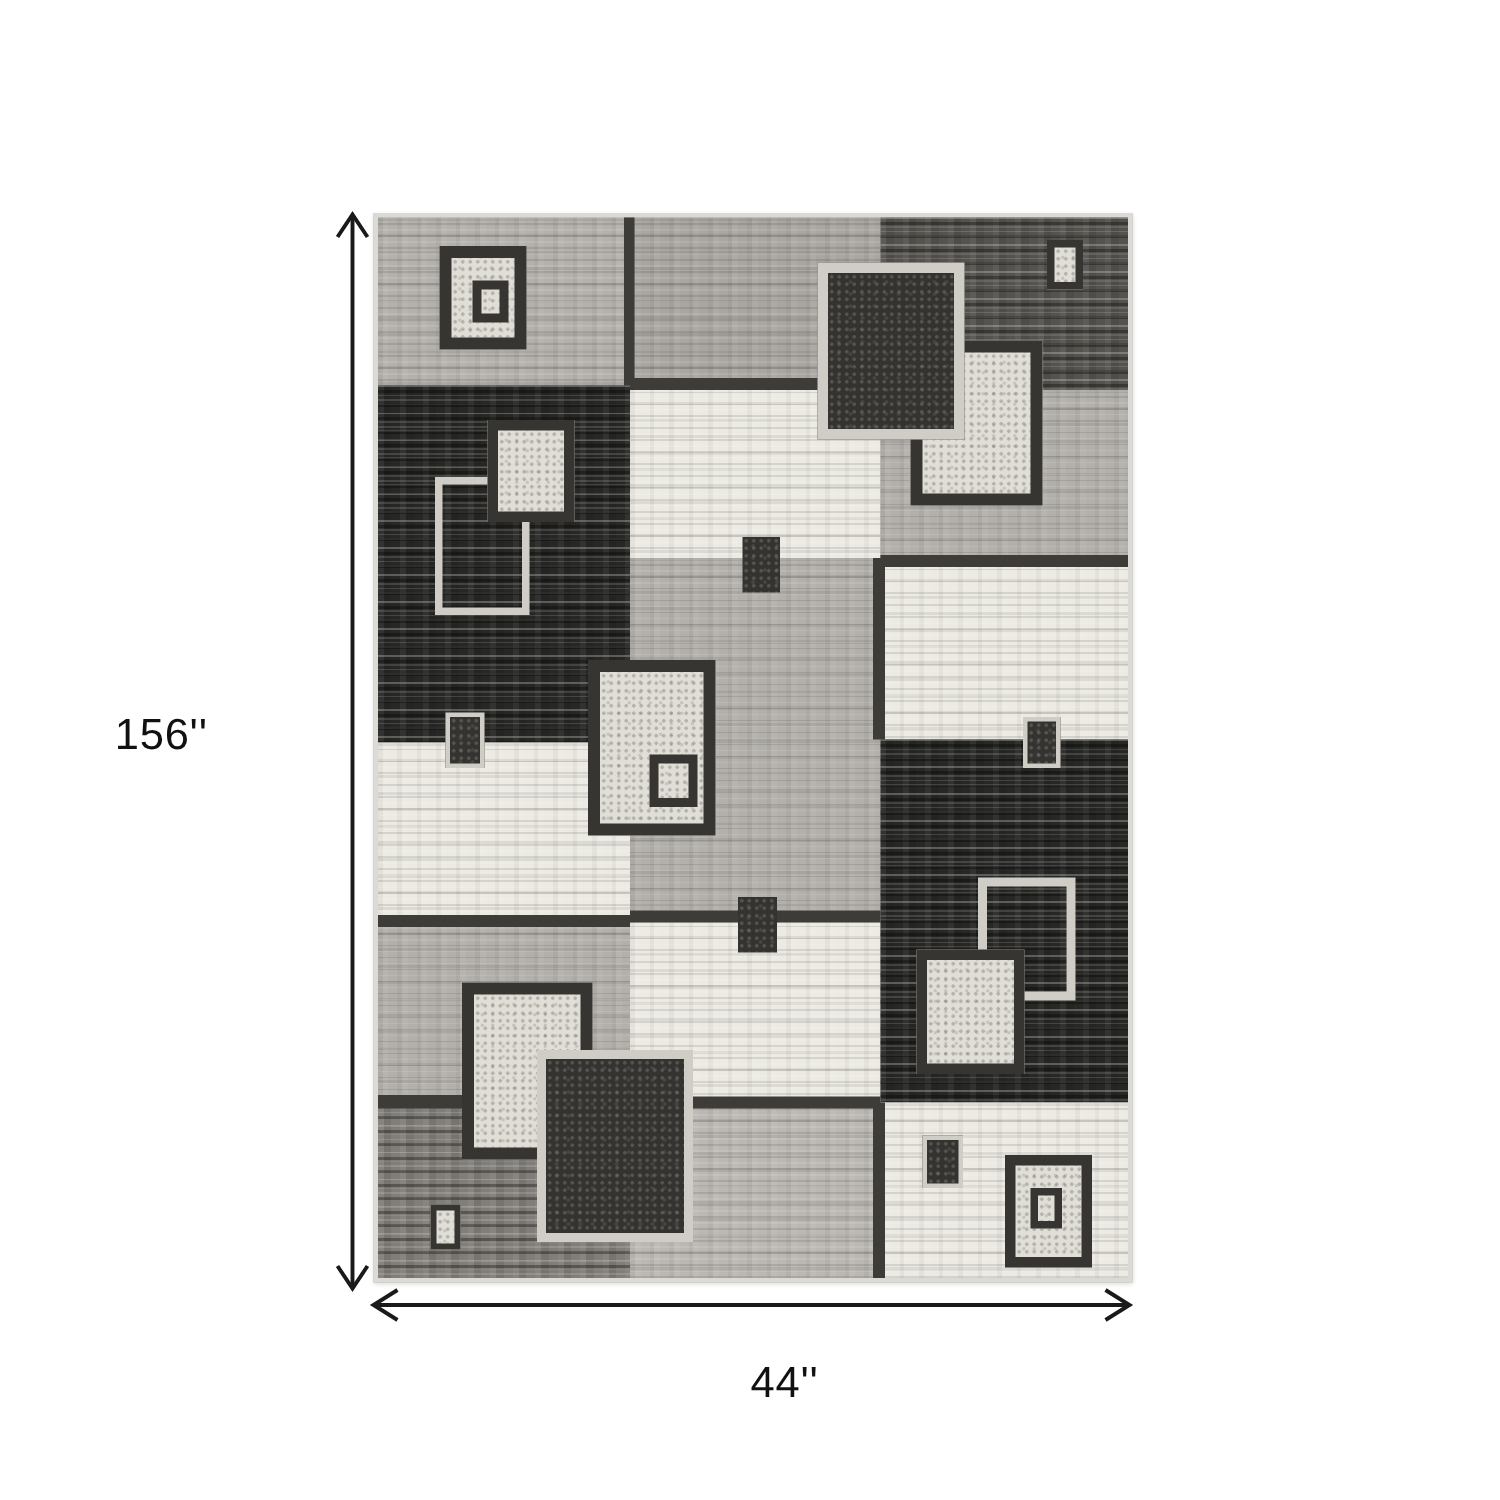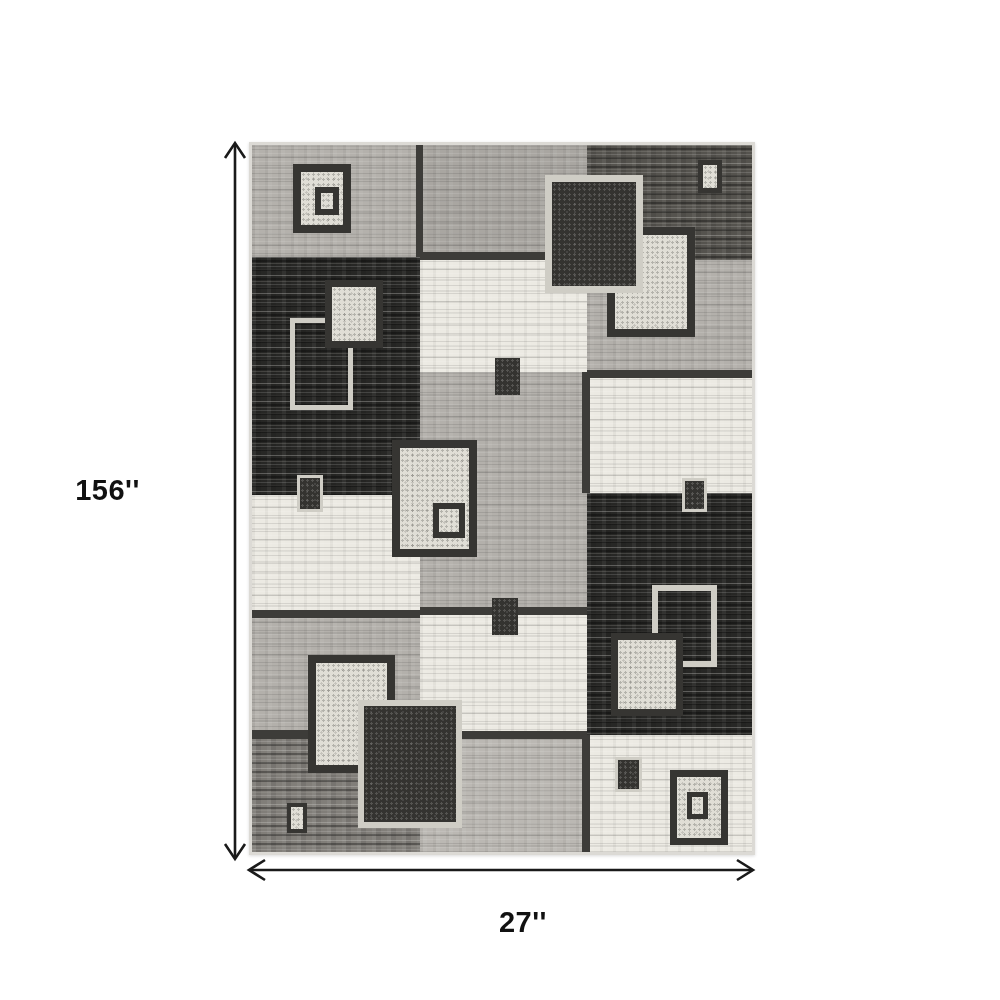--- a/index.html
+++ b/index.html
@@ -3,21 +3,21 @@
 <meta charset="utf-8">
 <style>
   html,body{margin:0;padding:0;}
   body{
     width:1000px;height:1000px;position:relative;
     background:#ffffff;overflow:hidden;
     font-family:"Liberation Sans", sans-serif;
   }
   .dim-label{
     position:absolute;color:#111;font-size:29px;letter-spacing:.5px;
-    text-align:center;line-height:1;font-weight:bold;
+    text-align:center;line-height:1;
   }
   #height-label{left:50px;top:476px;width:115px;}
   #width-label{left:462px;top:908px;width:122px;}
   .arrow-svg{position:absolute;}
   #rug{
     position:absolute;left:249px;top:142px;width:500px;height:707px;
     border:3px solid #dcdad5;background:#b3b0ab;
     box-shadow:0 1px 3px rgba(0,0,0,.15);
   }
   .block,.seam,.square{position:absolute;box-sizing:border-box;}
@@ -110,13 +110,13 @@
 
 <svg class="arrow-svg" style="left:240px;top:854px;" width="522" height="32" viewBox="0 0 522 32">
   <g stroke="#1a1a1a" stroke-width="2.6" fill="none">
     <line x1="10" y1="16" x2="512" y2="16"></line>
     <polyline points="25,6 9,16 25,26"></polyline>
     <polyline points="497,6 513,16 497,26"></polyline>
   </g>
 </svg>
 
 <div id="height-label" class="dim-label">156''</div>
-<div id="width-label" class="dim-label">27''</div>
+<div id="width-label" class="dim-label">44''</div>
 
 </body></html>

